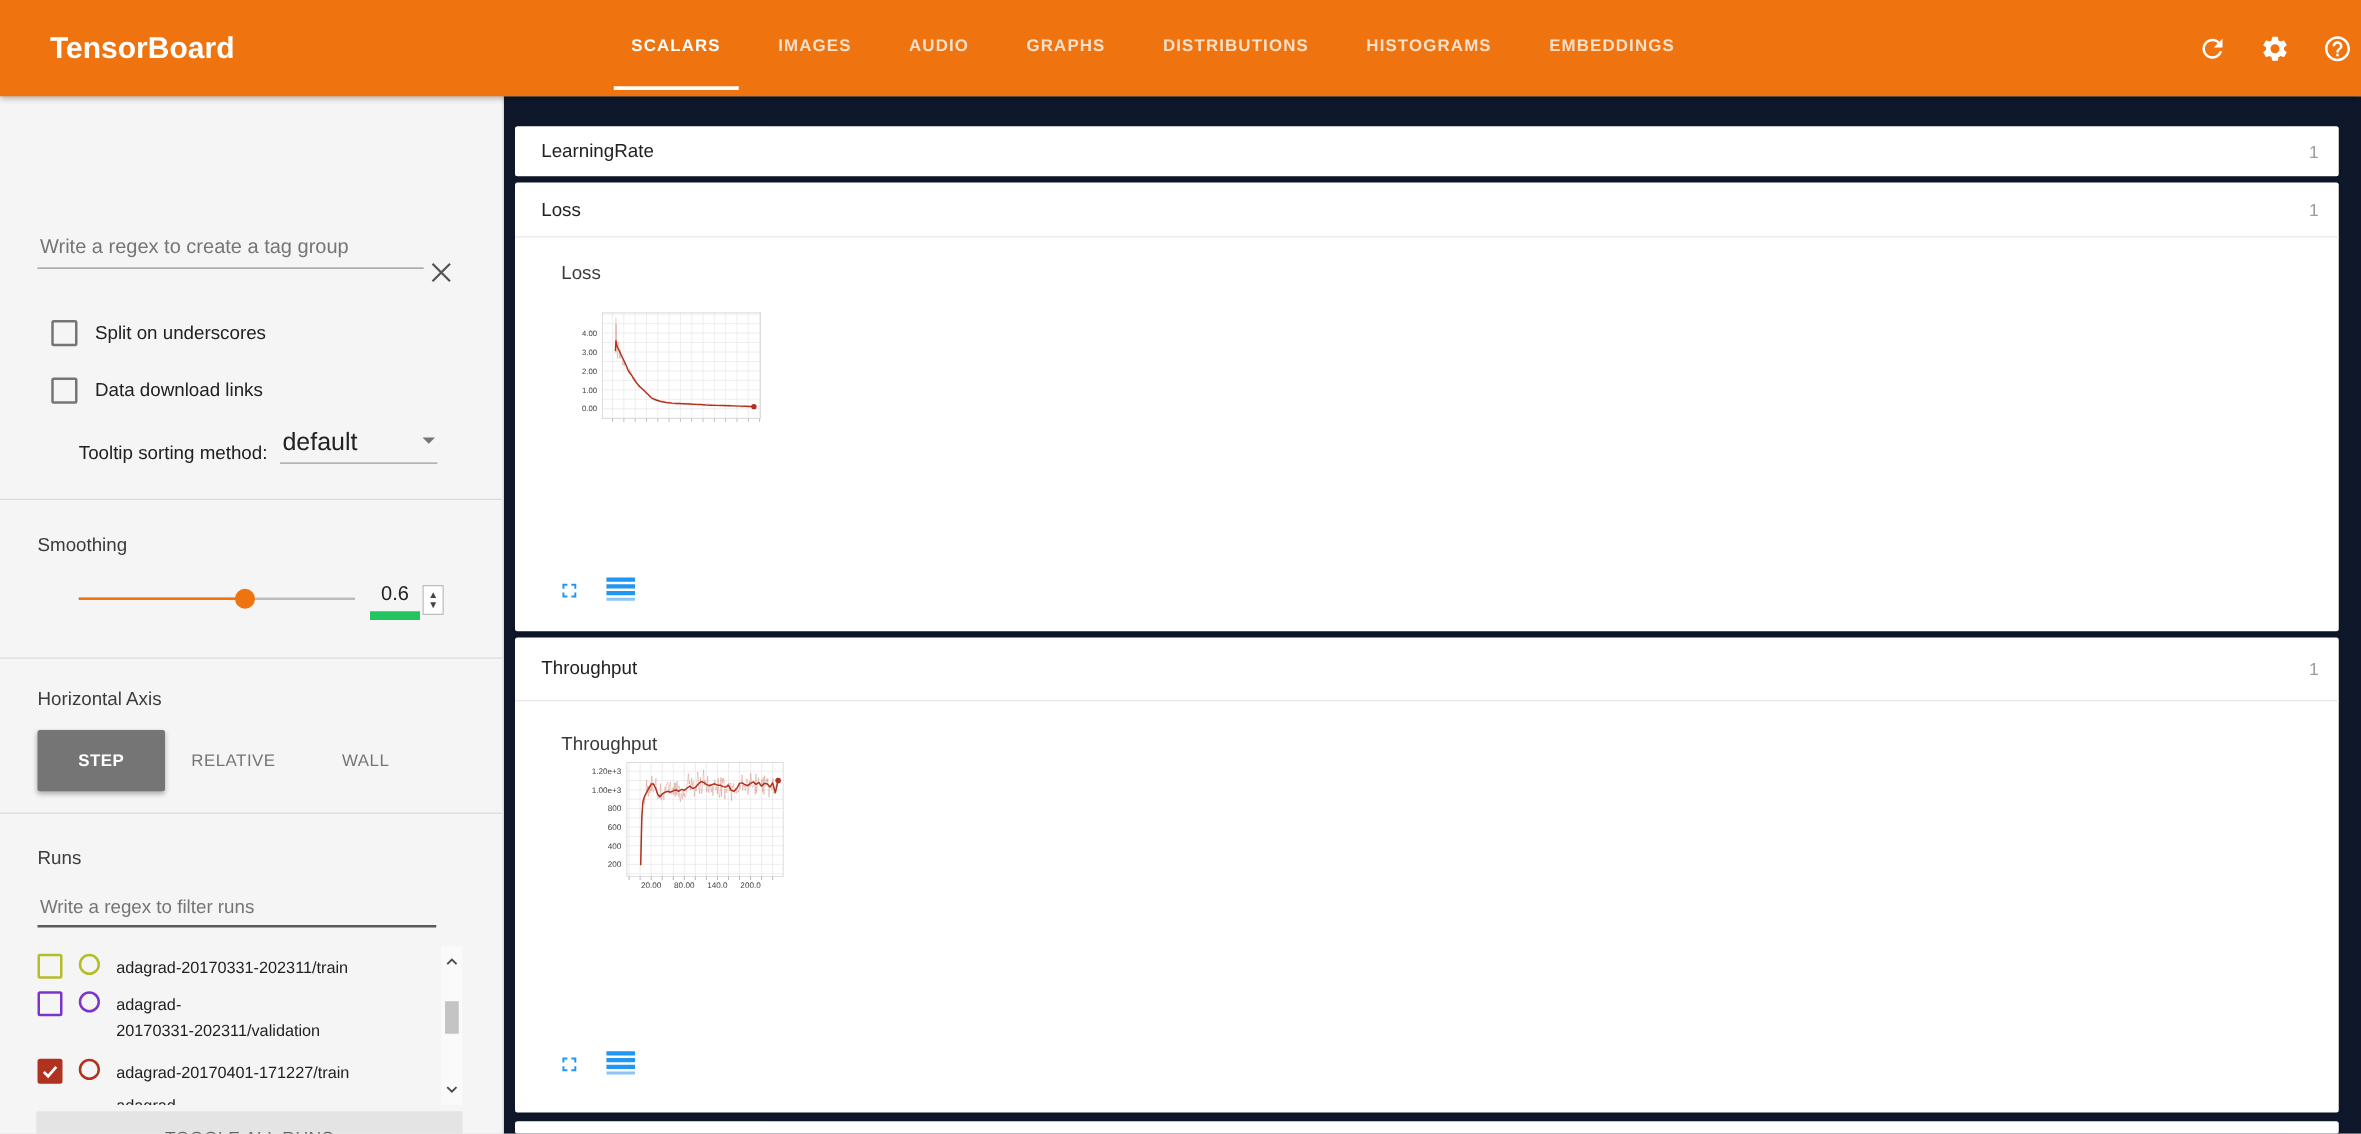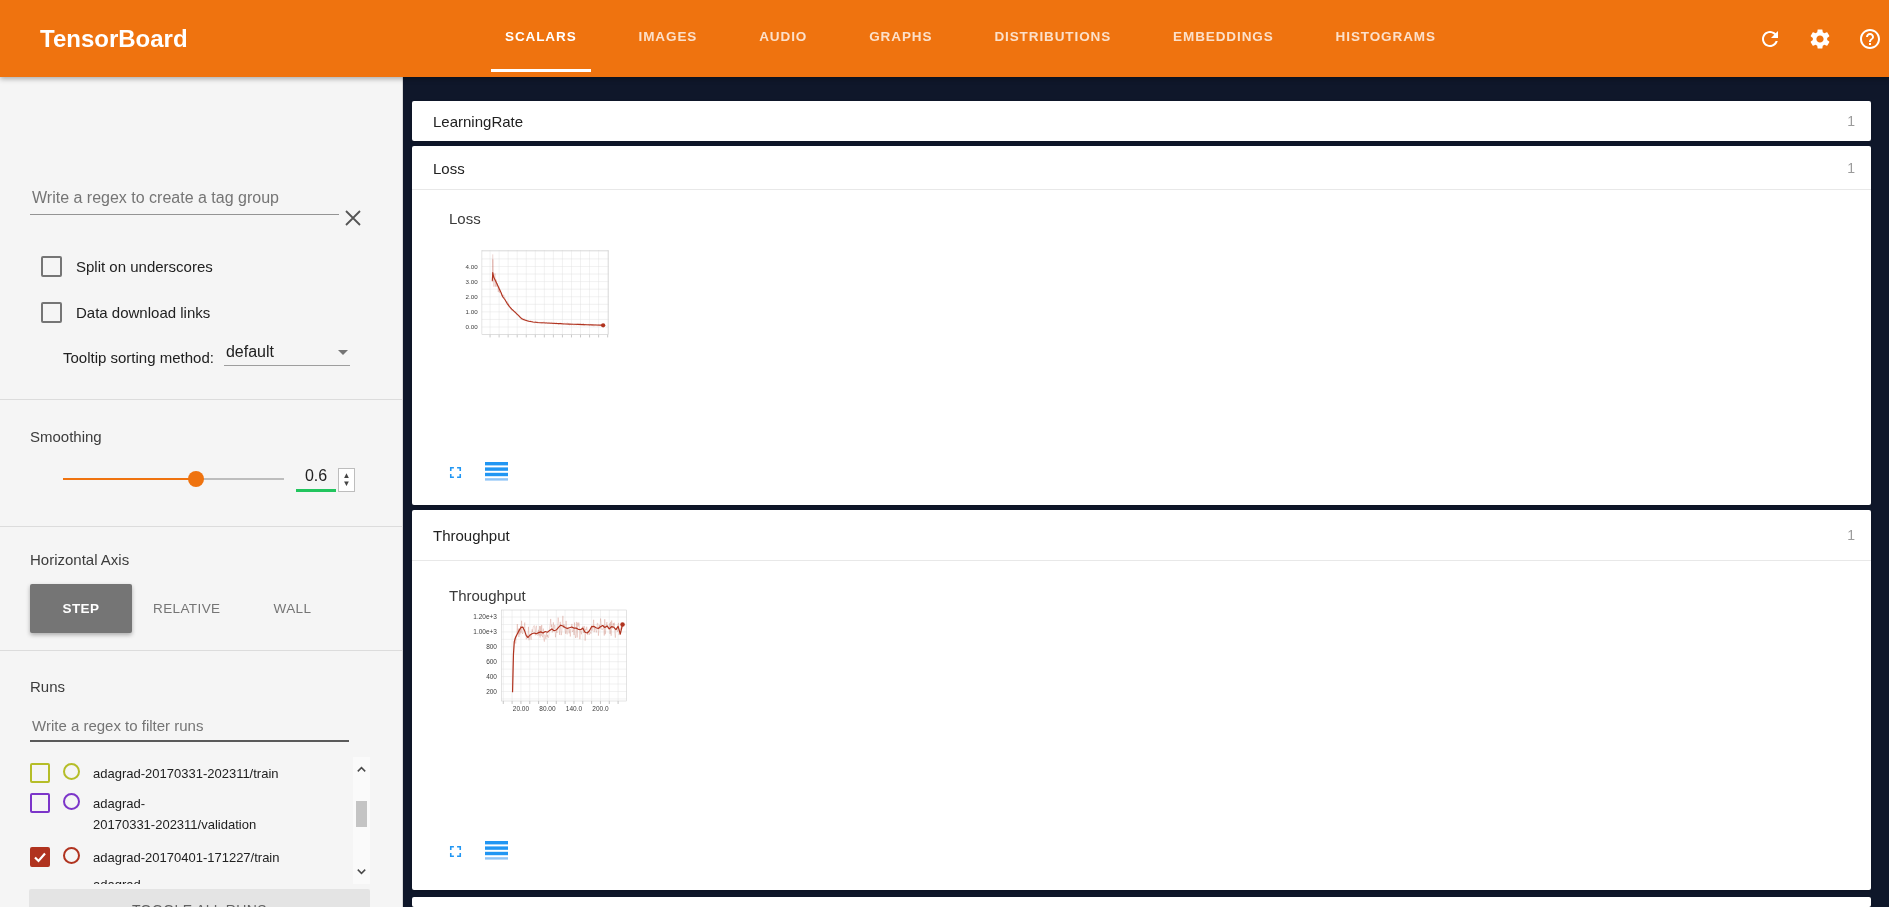--- a/index.html
+++ b/index.html
@@ -3,21 +3,21 @@
 <meta charset="utf-8">
 <style>
   html,body{margin:0;padding:0;width:1889px;height:907px;overflow:hidden;
     font-family:"Liberation Sans",sans-serif;background:#f0f0f0;}
   .app{position:relative;width:1889px;height:907px;}
 
   
   .topbar{position:absolute;left:0;top:0;width:100%;height:77px;background:#ef730f;
     box-shadow:0 2px 5px rgba(0,0,0,.3);z-index:30;}
   .logo{position:absolute;left:40px;top:0;line-height:77px;color:#fff;font-size:24px;font-weight:bold;}
-  .tabs{position:absolute;left:491px;top:0;height:72px;display:flex;gap:34px;}
+  .tabs{position:absolute;left:491px;top:0;height:72px;display:flex;gap:18px;}
   .tab{position:relative;display:flex;align-items:center;padding:0 14px;color:rgba(255,255,255,.78);
     font-size:13.5px;font-weight:bold;letter-spacing:.9px;cursor:pointer;}
   .tab.active{color:#fff;}
   .tab.active::after{content:"";position:absolute;left:0;right:0;bottom:0;height:3px;background:#fff;}
   .hicons{position:absolute;right:7px;top:0;height:77px;display:flex;align-items:center;gap:26px;}
   .hicon{width:24px;height:24px;cursor:pointer;}
 
   
   .sidebar{position:absolute;left:0;top:77px;width:402px;height:830px;background:#f5f5f5;
     border-right:1px solid #d8d8d8;z-index:10;}
@@ -26,29 +26,29 @@
     border-bottom:1px solid #949494;font-size:16px;color:#212121;
     font-family:"Liberation Sans",sans-serif;}
   .txtinput::placeholder{color:#757575;}
   .closex{position:absolute;left:341px;top:129px;width:24px;height:24px;cursor:pointer;}
   .cbrow{position:absolute;left:30px;display:flex;align-items:center;gap:14px;padding-left:11px;}
   .cbox{width:17px;height:17px;border:2px solid #757575;border-radius:2px;background:transparent;cursor:pointer;flex:none;}
   .cblabel{font-size:15px;color:#212121;}
   .ttrow{position:absolute;left:63px;top:264px;display:flex;align-items:flex-end;}
   .ttlabel{font-size:15px;color:#212121;}
   .selectbox{position:relative;margin-left:10px;width:124px;border-bottom:1px solid #9e9e9e;
-    font-size:16px;color:#212121;padding:2px 0 4px 2px;cursor:pointer;}
+    font-size:20px;color:#212121;padding:2px 0 4px 2px;cursor:pointer;}
   .caret{position:absolute;right:2px;top:9px;width:0;height:0;border-left:5px solid transparent;
     border-right:5px solid transparent;border-top:5px solid #757575;}
   .sb-label{position:absolute;left:30px;font-size:15px;color:#3c3c3c;}
   .slider-track{position:absolute;left:63px;top:401px;width:221px;height:2px;background:#bdbdbd;cursor:pointer;}
   .slider-fill{position:absolute;left:0;top:0;height:2px;background:#ef730f;}
   .slider-thumb{position:absolute;top:-7px;width:16px;height:16px;border-radius:50%;background:#ef730f;cursor:pointer;}
   .smooth-val{position:absolute;left:296px;top:390px;width:40px;text-align:center;font-size:16px;
-    color:#212121;border-bottom:3px solid #22c55e;padding-bottom:4px;}
+    color:#212121;border-bottom:7px solid #22c55e;padding-bottom:4px;}
   .spinner{position:absolute;left:338px;top:391px;width:15px;height:22px;border:1px solid #bdbdbd;background:#fff;
     display:flex;flex-direction:column;align-items:center;justify-content:center;cursor:pointer;}
   .spinner span{font-size:8px;line-height:8px;color:#444;}
   .axisbtns{position:absolute;left:30px;top:507px;display:flex;align-items:center;}
   .axisbtn{min-width:60px;text-align:center;font-size:13.5px;letter-spacing:.4px;color:#757575;
     padding:17px 21px;border-radius:2px;cursor:pointer;}
   .axisbtn.sel{background:#757575;color:#fff;box-shadow:0 2px 4px rgba(0,0,0,.3);font-weight:bold;}
   .runs-list{position:absolute;left:30px;top:680px;width:340px;height:127px;}
   .run-item{position:absolute;left:0;display:flex;align-items:flex-start;gap:13px;width:322px;}
   .run-cb{width:16px;height:16px;border:2px solid #999;border-radius:2px;position:relative;cursor:pointer;flex:none;}
@@ -83,22 +83,22 @@
 <div class="app">
 
   <div class="topbar">
     <div class="logo">TensorBoard</div>
     <div class="tabs">
       <div class="tab active">SCALARS</div>
       <div class="tab">IMAGES</div>
       <div class="tab">AUDIO</div>
       <div class="tab">GRAPHS</div>
       <div class="tab">DISTRIBUTIONS</div>
+      <div class="tab">HISTOGRAMS</div>
       <div class="tab">EMBEDDINGS</div>
-      <div class="tab">HISTOGRAMS</div>
     </div>
     <div class="hicons">
       <svg class="hicon" viewBox="0 0 24 24">
         <path fill="#fff" d="M17.65 6.35C16.2 4.9 14.21 4 12 4c-4.42 0-7.99 3.58-7.99 8s3.57 8 7.99 8c3.73 0 6.84-2.55 7.73-6h-2.08c-.82 2.33-3.04 4-5.65 4-3.31 0-6-2.69-6-6s2.69-6 6-6c1.66 0 3.14.69 4.22 1.78L13 11h7V4l-2.35 2.35z"></path>
       </svg>
       <svg class="hicon" viewBox="0 0 24 24">
         <path fill="#fff" d="M19.14 12.94c.04-.3.06-.61.06-.94 0-.32-.02-.64-.07-.94l2.03-1.58c.18-.14.23-.41.12-.61l-1.92-3.32c-.12-.22-.37-.29-.59-.22l-2.39.96c-.5-.38-1.03-.7-1.62-.94l-.36-2.54c-.04-.24-.24-.41-.48-.41h-3.84c-.24 0-.43.17-.47.41l-.36 2.54c-.59.24-1.13.57-1.62.94l-2.39-.96c-.22-.08-.47 0-.59.22L2.74 8.87c-.12.21-.08.47.12.61l2.03 1.58c-.05.3-.09.63-.09.94s.02.64.07.94l-2.03 1.58c-.18.14-.23.41-.12.61l1.92 3.32c.12.22.37.29.59.22l2.39-.96c.5.38 1.03.7 1.62.94l.36 2.54c.05.24.24.41.48.41h3.84c.24 0 .44-.17.47-.41l.36-2.54c.59-.24 1.13-.56 1.62-.94l2.39.96c.22.08.47 0 .59-.22l1.92-3.32c.12-.22.07-.47-.12-.61l-2.01-1.58zM12 15.6c-1.98 0-3.6-1.62-3.6-3.6s1.62-3.6 3.6-3.6 3.6 1.62 3.6 3.6-1.62 3.6-3.6 3.6z"></path>
       </svg>
       <svg class="hicon" viewBox="0 0 24 24">
         <path fill="#fff" d="M11 18h2v-2h-2v2zm1-16C6.48 2 2 6.48 2 12s4.48 10 10 10 10-4.48 10-10S17.52 2 12 2zm0 18c-4.41 0-8-3.59-8-8s3.59-8 8-8 8 3.59 8 8-3.59 8-8 8zm0-14c-2.21 0-4 1.79-4 4h2c0-1.1.9-2 2-2s2 .9 2 2c0 2-3 1.75-3 5h2c0-2.25 3-2.5 3-5 0-2.21-1.79-4-4-4z"></path>

